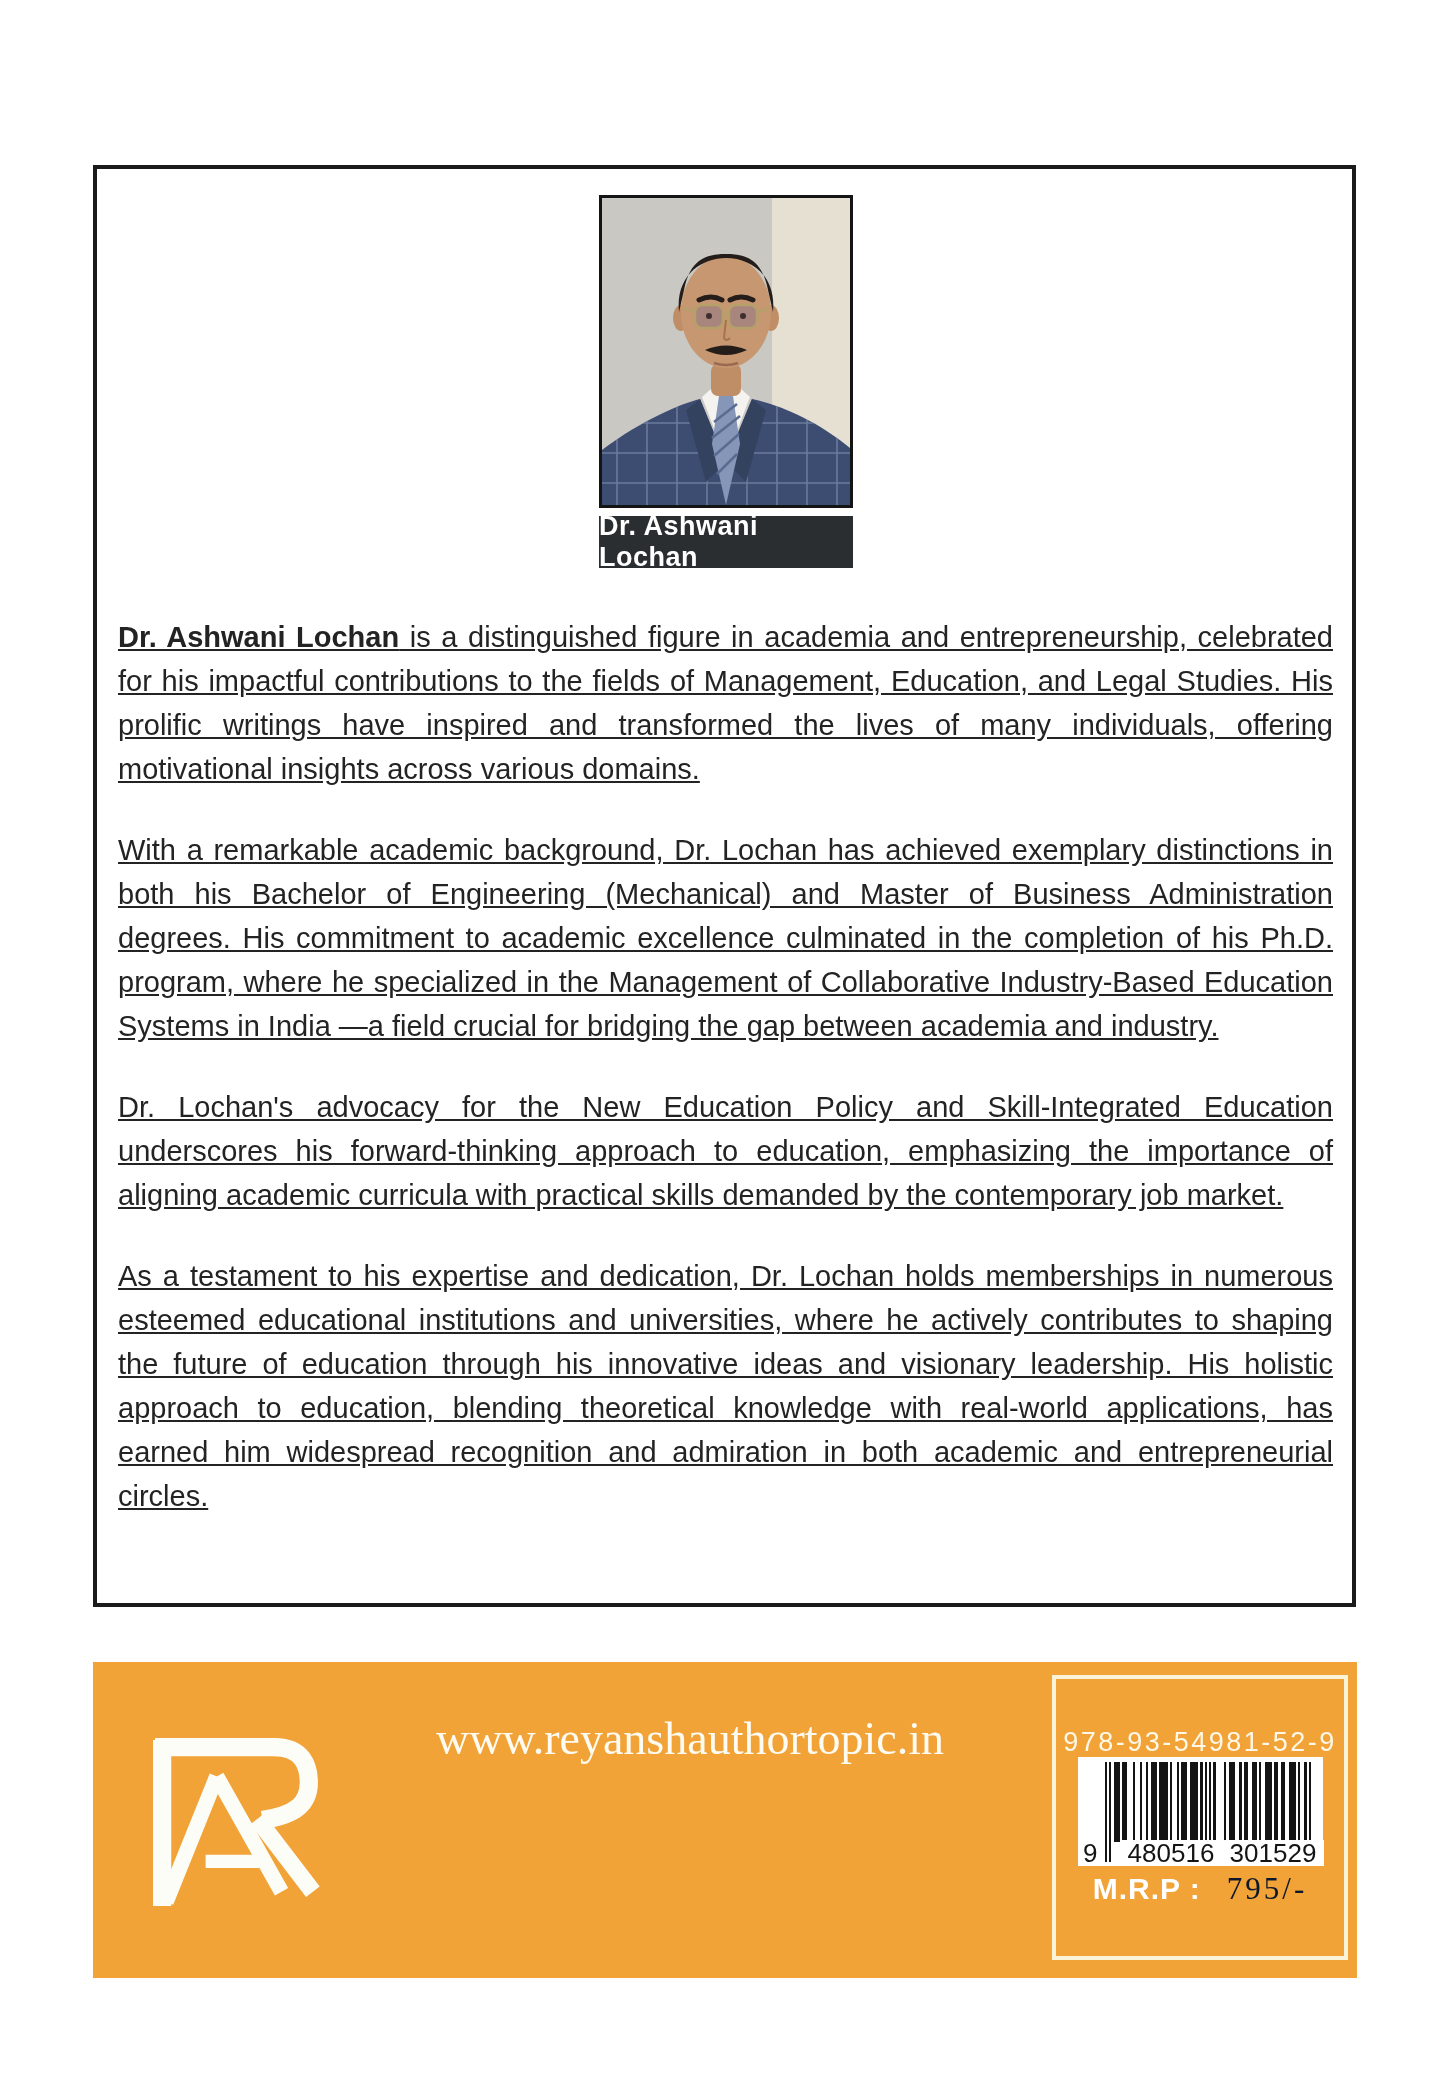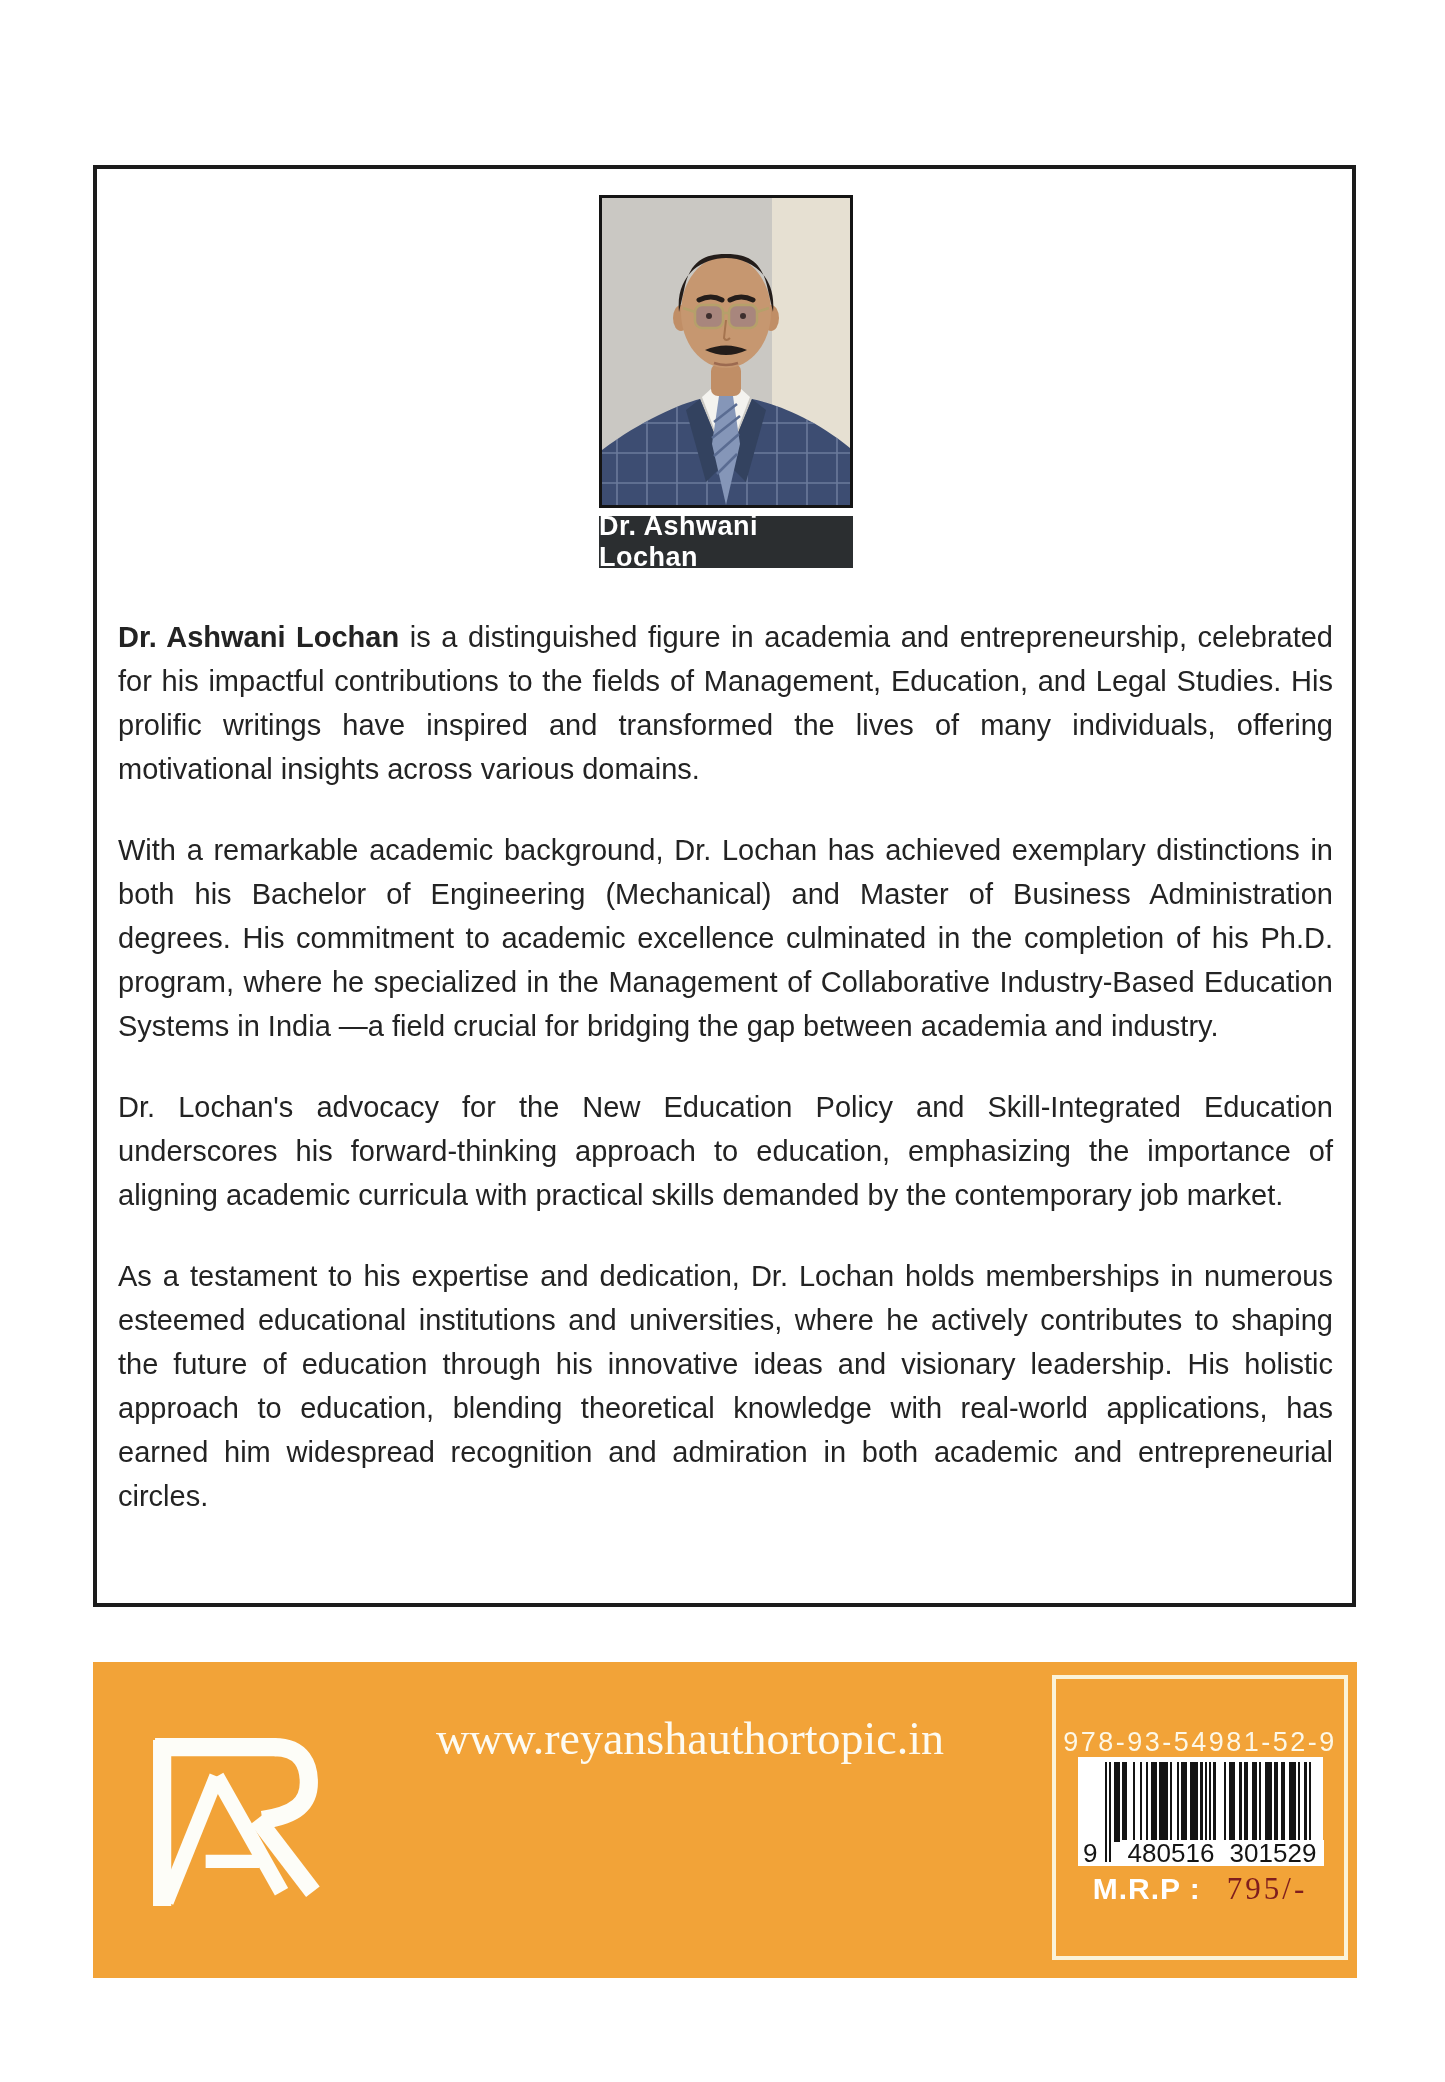--- a/index.html
+++ b/index.html
@@ -19,20 +19,21 @@
   .photo-frame svg{display:block;width:100%;height:100%;}
   .photo-caption{
     position:absolute;left:502px;top:347px;width:254px;height:52px;
     background:#2b2e30;color:#ffffff;font-weight:bold;font-size:27px;
     display:flex;align-items:center;justify-content:center;letter-spacing:0.5px;
   }
   .bio-text{position:absolute;left:21px;right:19px;top:446px;}
   .bio-text p{
     margin:0 0 37px 0;font-size:29px;line-height:44px;text-align:justify;
     color:#232323;
+    text-decoration:underline;
   }
   .bio-text p:last-child{margin-bottom:0;}
   .lead{font-weight:bold;}
   
   .band{
     position:absolute;left:93px;top:1662px;width:1264px;height:316px;
     background:#F2A338;color:#FDFBF2;
   }
   .logo{position:absolute;left:59px;top:76px;width:170px;height:172px;}
   .pub-text{
@@ -70,21 +71,21 @@
   .bc-d0{left:2px;}
   .bc-d1{left:42px;width:96px;}
   .bc-d2{left:144px;width:96px;}
   .bc-mrp{
     position:absolute;top:192px;left:0;width:100%;text-align:center;white-space:nowrap;
   }
   .bc-mrp .mrp-label{
     font-weight:bold;font-size:30px;color:#ffffff;letter-spacing:1px;
   }
   .bc-mrp .mrp-value{
-    font-family:"Liberation Serif",serif;font-size:31px;color:#7f1d1d;
+    font-family:"Liberation Serif",serif;font-size:31px;color:#0f172a;
     letter-spacing:3px;margin-left:26px;margin-top:40px;
   }
 </style>
 </head>
 <body>
 
 <div class="page">
 
   <div class="bio-box">
 

